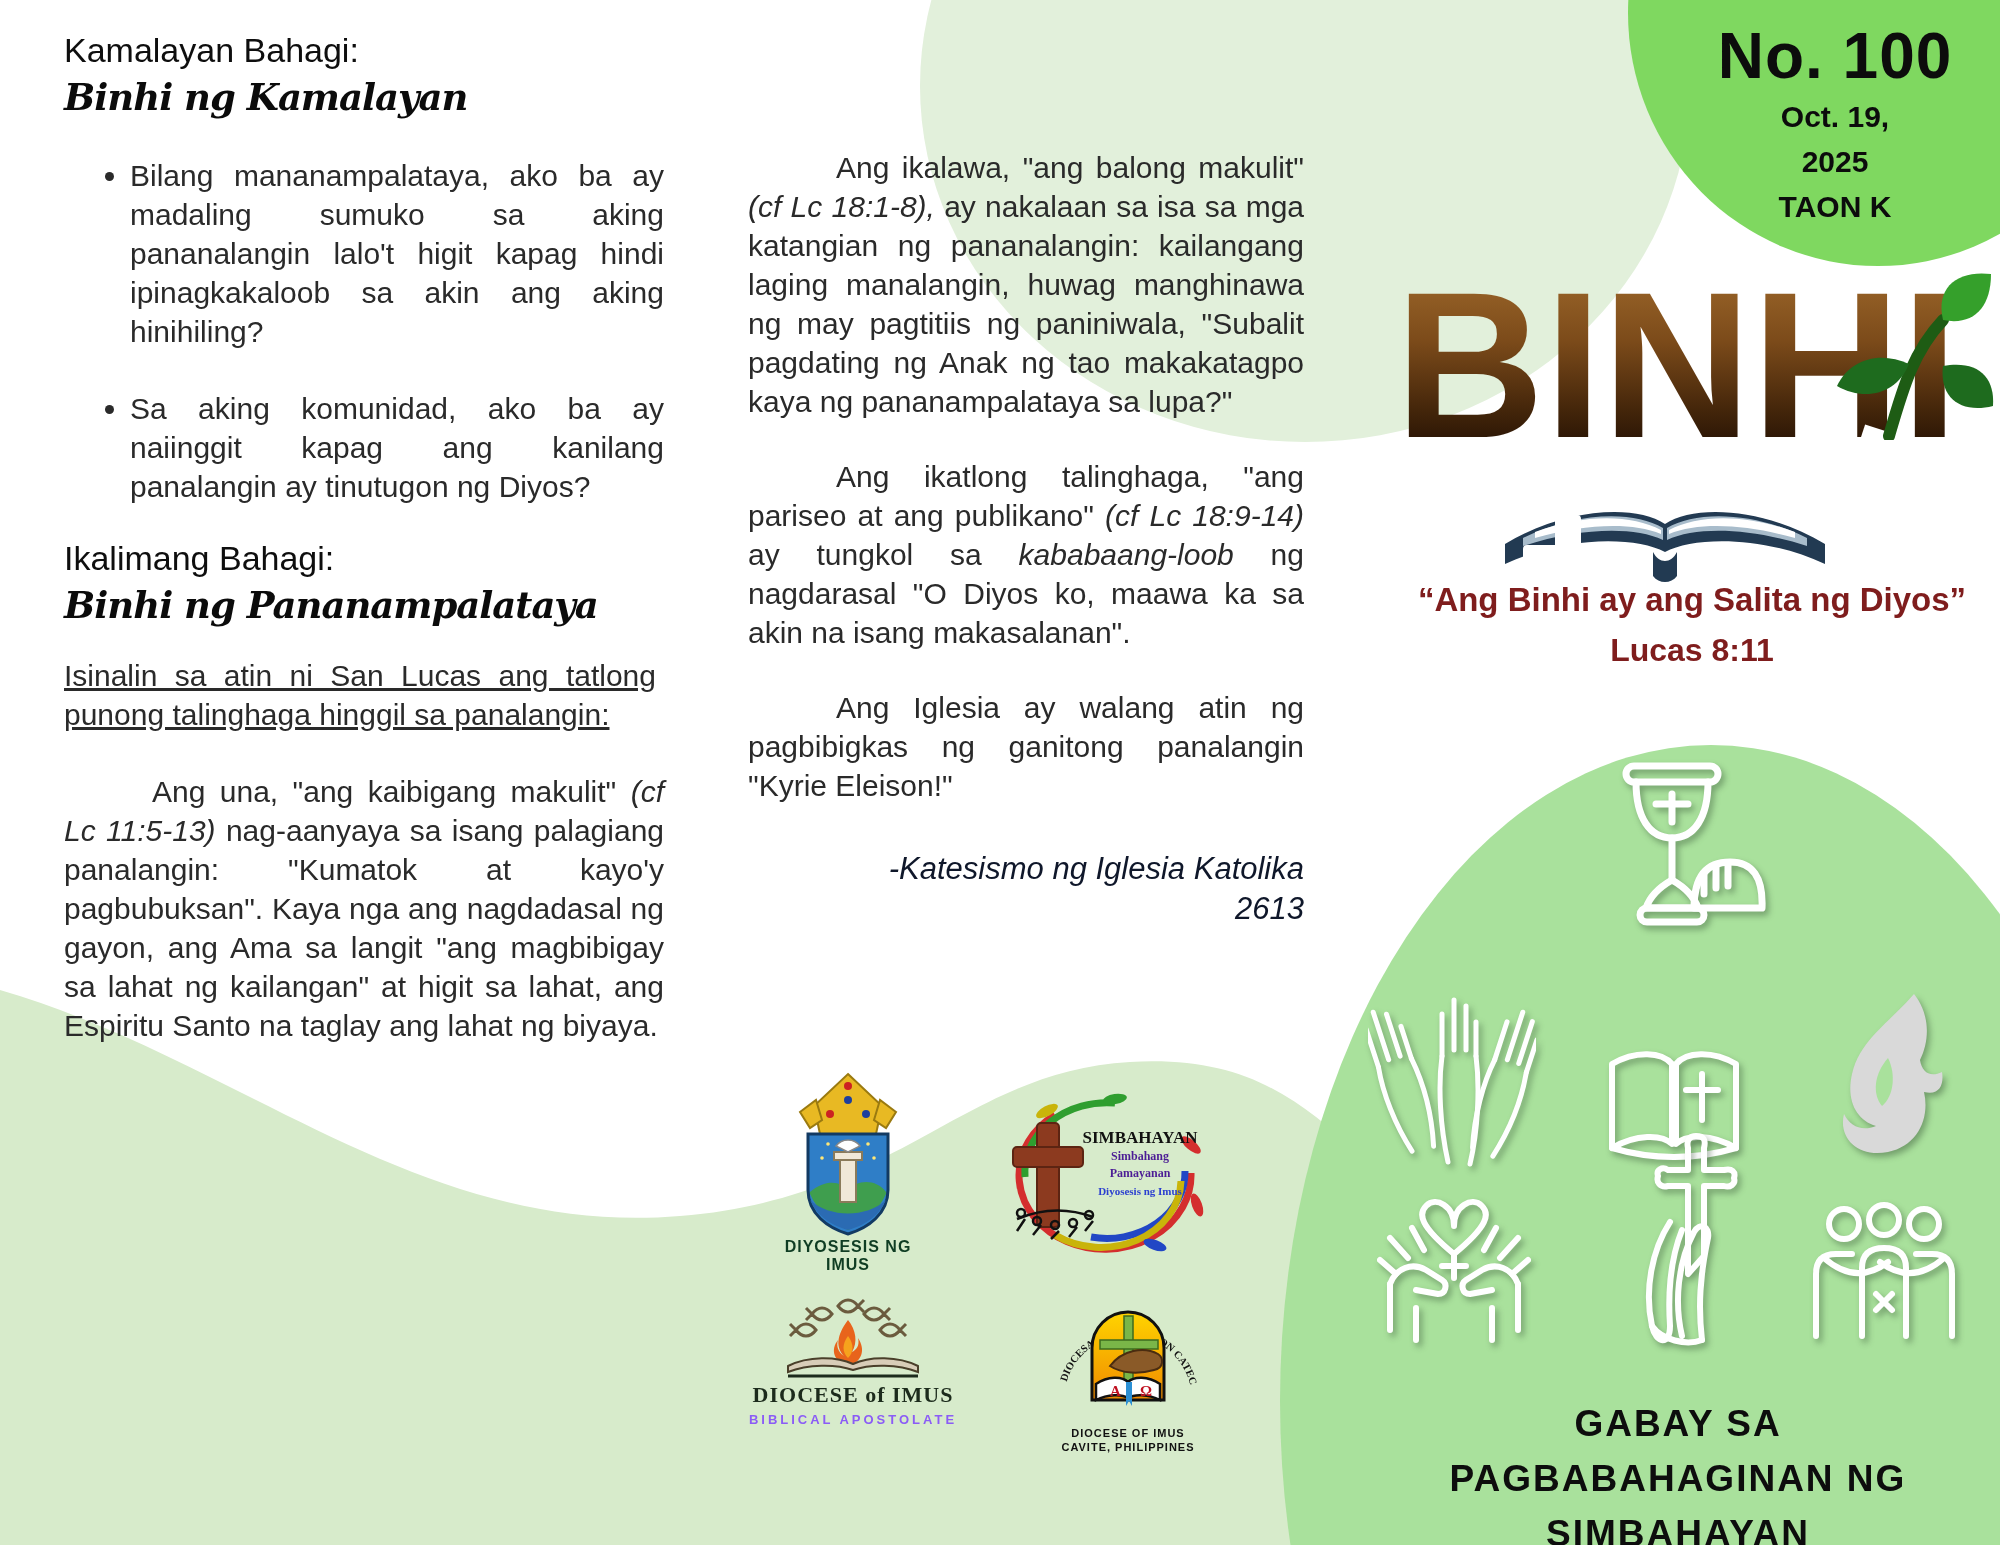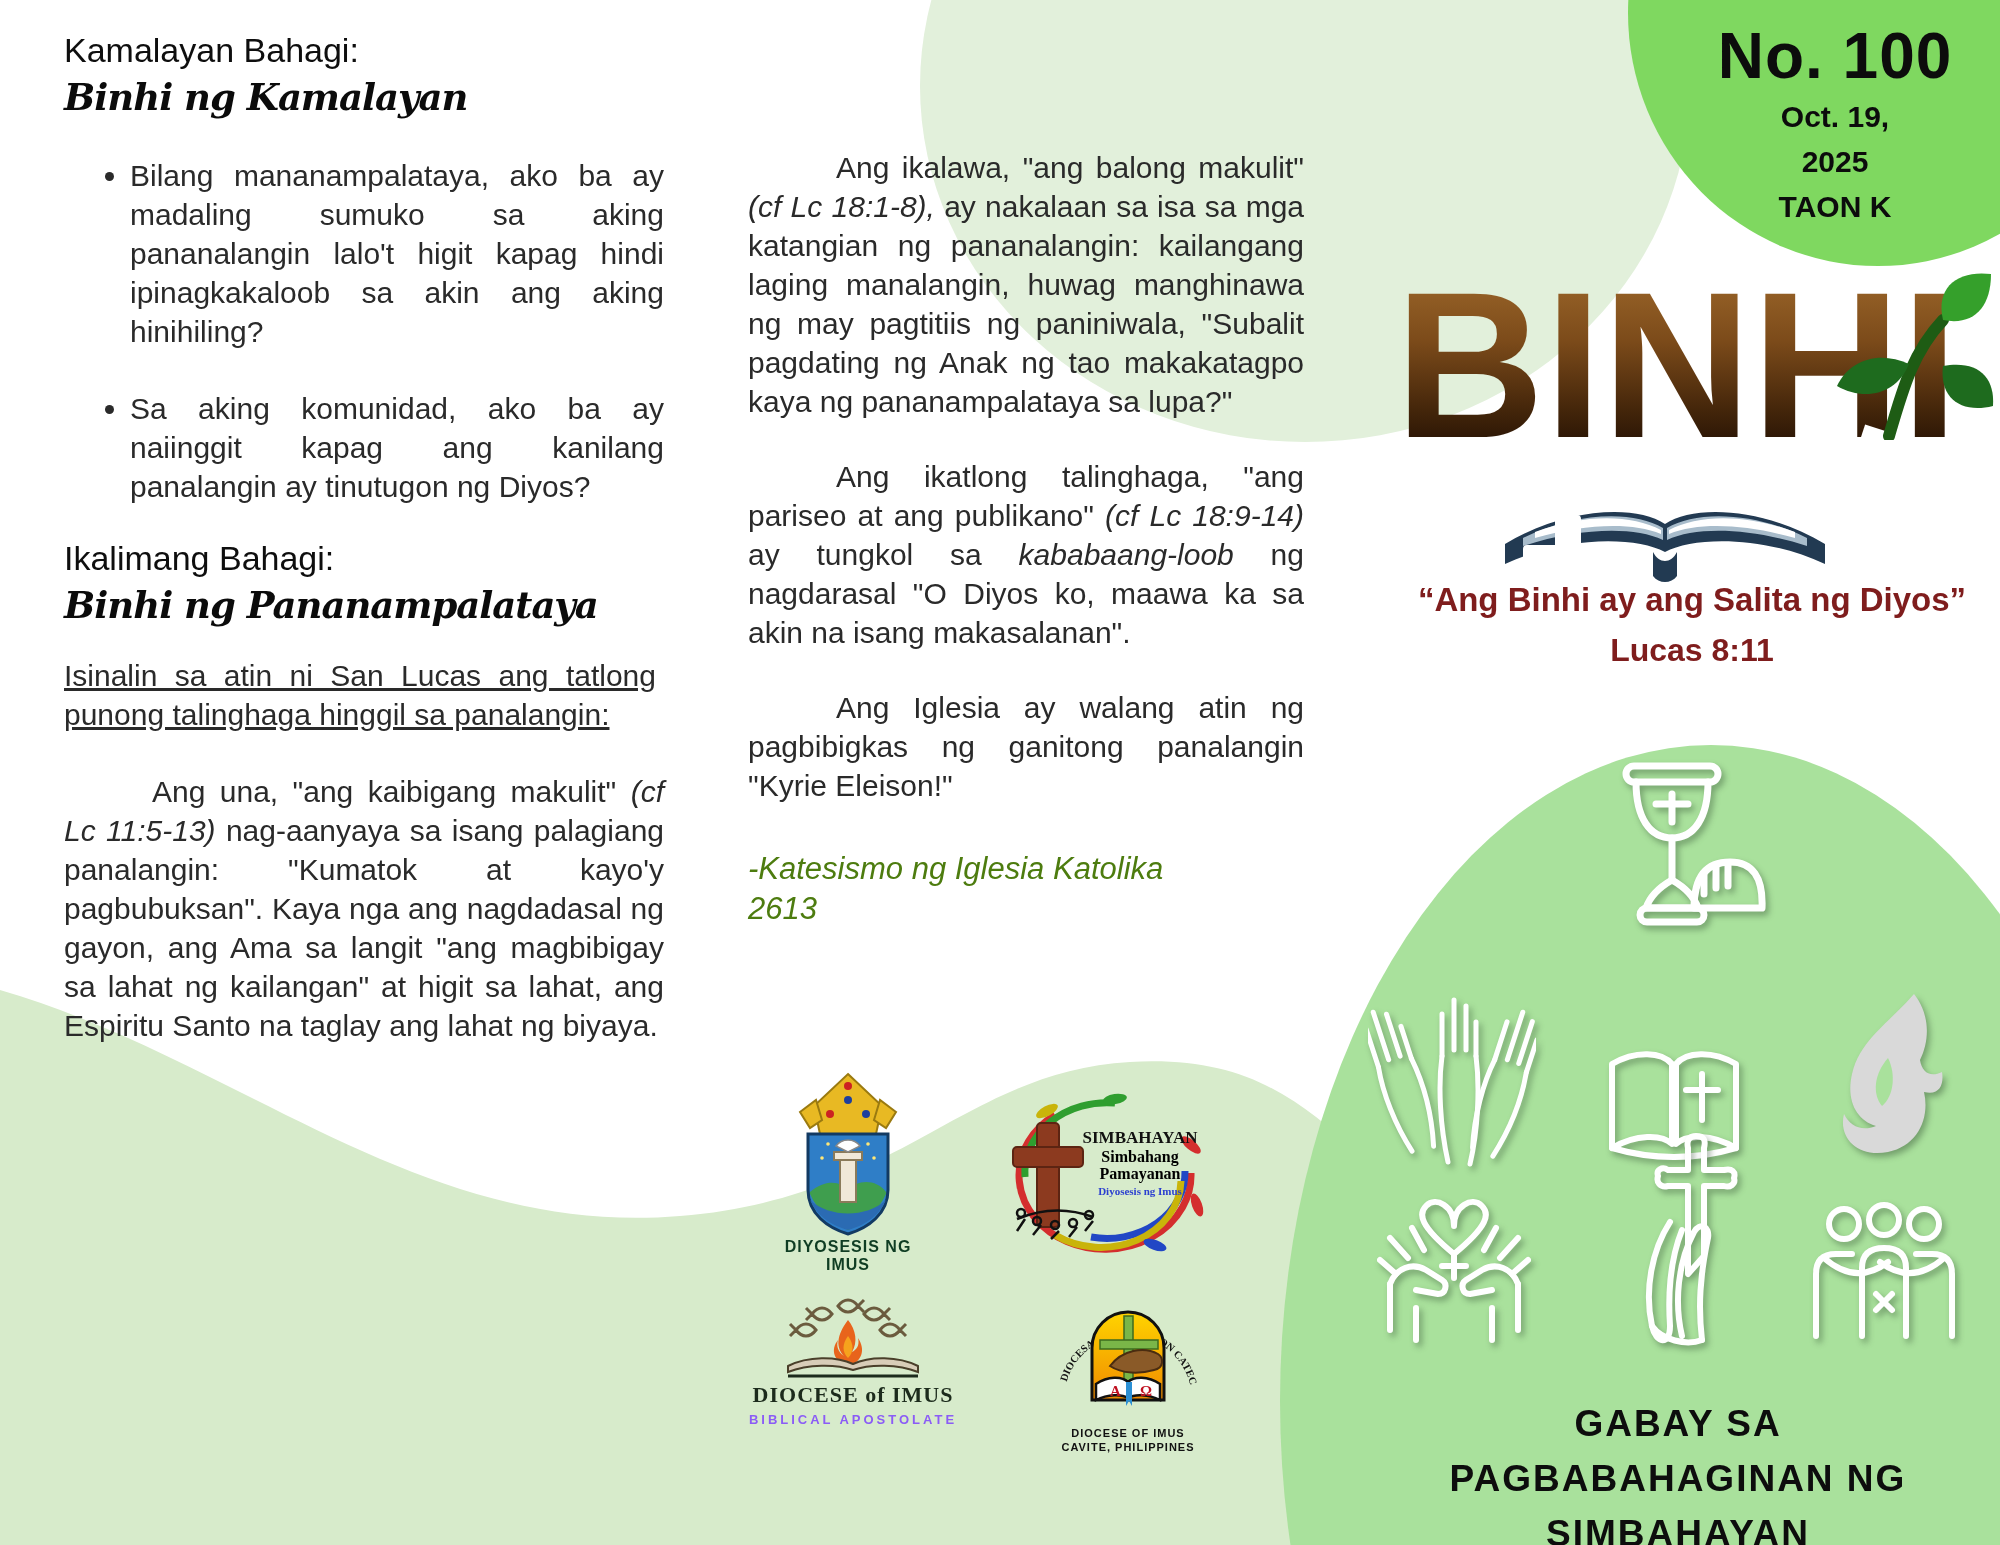--- a/index.html
+++ b/index.html
@@ -18,21 +18,21 @@
                font-size:37px;line-height:50px;color:#0b0b0b;letter-spacing:-1px;}
   .left-col{left:64px;top:28px;width:600px;}
   .mid-col{left:748px;top:148px;width:556px;}
   ul.bullets{list-style:disc;margin:34px 0 0 0;padding-left:42px;}
   ul.bullets.first{margin-left:24px;}
   ul.bullets li{margin-bottom:38px;}
   ul.bullets li:last-child{margin-bottom:0;}
   .sect{margin-top:30px;}
   .indent{text-indent:88px;}
   .mid-col p{margin:0 0 36px 0;}
-  .attribution{font-style:italic;font-size:31px;line-height:40px;color:#4d7c0f;margin-top:44px;}
+  .attribution{font-style:italic;text-align:right;font-size:31px;line-height:40px;color:#0f172a;margin-top:44px;}
   em{font-style:italic;}
   
   .bubble-text{left:1655px;top:18px;width:360px;text-align:center;color:#0c0c0c;}
   .no100{font-size:64px;line-height:76px;font-weight:600;letter-spacing:1px;}
   .bubble-line{font-size:30px;line-height:45px;font-weight:700;}
   
   #binhi-logo{left:1395px;top:268px;width:600px;height:312px;}
   .wordmark{position:absolute;left:0;top:-6px;font-size:207px;line-height:207px;font-weight:900;
             letter-spacing:0px;font-family:"Liberation Sans",sans-serif;
             background:linear-gradient(180deg,#a06a2c 0%,#7c4b1a 38%,#43250a 72%,#170901 100%);
@@ -47,21 +47,21 @@
   .footer-text{left:1378px;top:1396px;width:600px;text-align:center;font-size:37px;line-height:55px;
                font-weight:600;letter-spacing:2px;color:#0d0d0d;white-space:pre-line;}
   
   .icon{position:absolute;filter:drop-shadow(3px 4px 3px rgba(50,80,50,.45));}
   .icon svg{display:block;}
   
   .cap{position:absolute;text-align:center;color:#153a28;}
   .cap-imus{left:760px;top:1238px;width:176px;font-size:16px;font-weight:700;letter-spacing:1px;color:#0f3d23;}
   .simb-text{position:absolute;left:1075px;top:1128px;width:130px;text-align:center;}
   .simb-title{font-family:"Liberation Serif",serif;font-weight:700;font-size:17px;color:#111;}
-  .simb-sub{font-family:"Liberation Serif",serif;font-weight:700;font-size:16px;line-height:17px;color:#000000;}
+  .simb-sub{font-family:"Liberation Serif",serif;font-weight:700;font-size:12px;line-height:17px;color:#4c1d95;}
   .simb-dio{font-family:"Liberation Serif",serif;font-weight:700;font-size:11px;color:#2b3fd0;margin-top:3px;}
   .cap-bib1{left:748px;top:1382px;width:210px;font-family:"Liberation Serif",serif;font-size:22px;font-weight:700;color:#1c2b1c;letter-spacing:1px;}
   .cap-bib2{left:748px;top:1412px;width:210px;font-size:13px;font-weight:600;letter-spacing:3px;color:#8b5cf6;text-align:center;}
   .cap-cat{left:1040px;top:1426px;width:176px;font-size:11px;font-weight:700;letter-spacing:1px;color:#111;line-height:14px;}
 </style>
 </head>
 <body>
 
 <div id="page">
 

